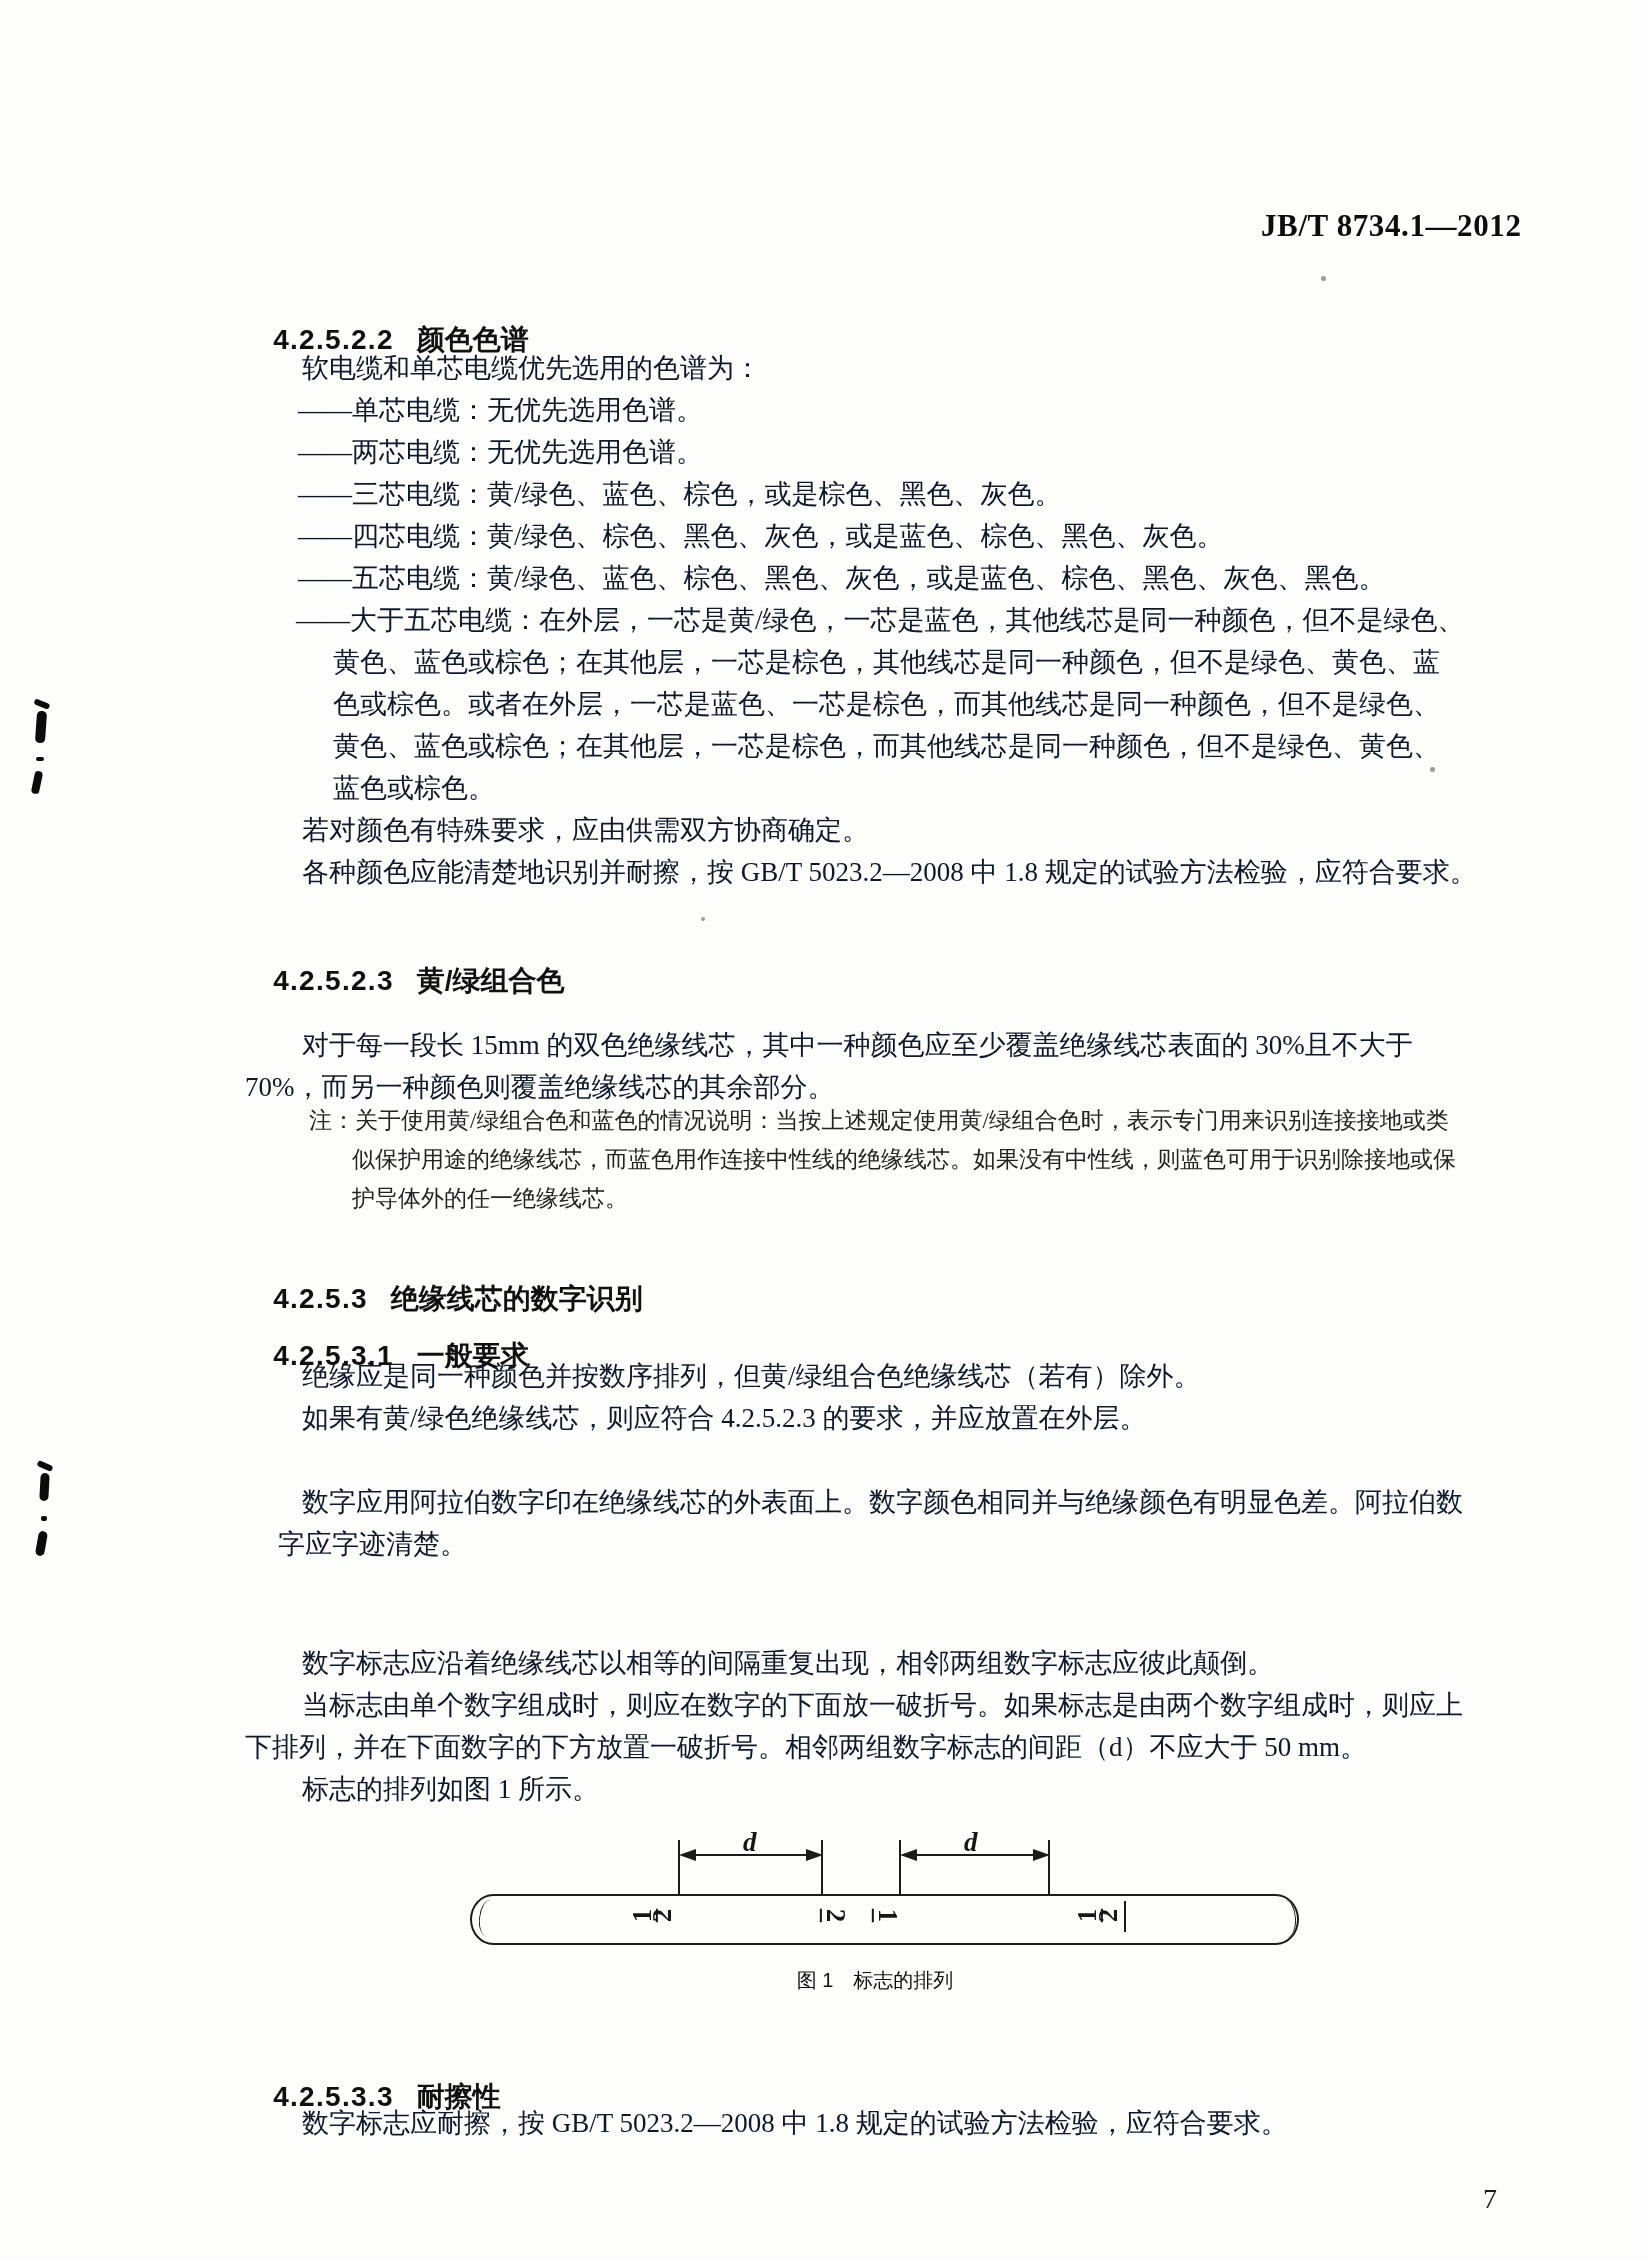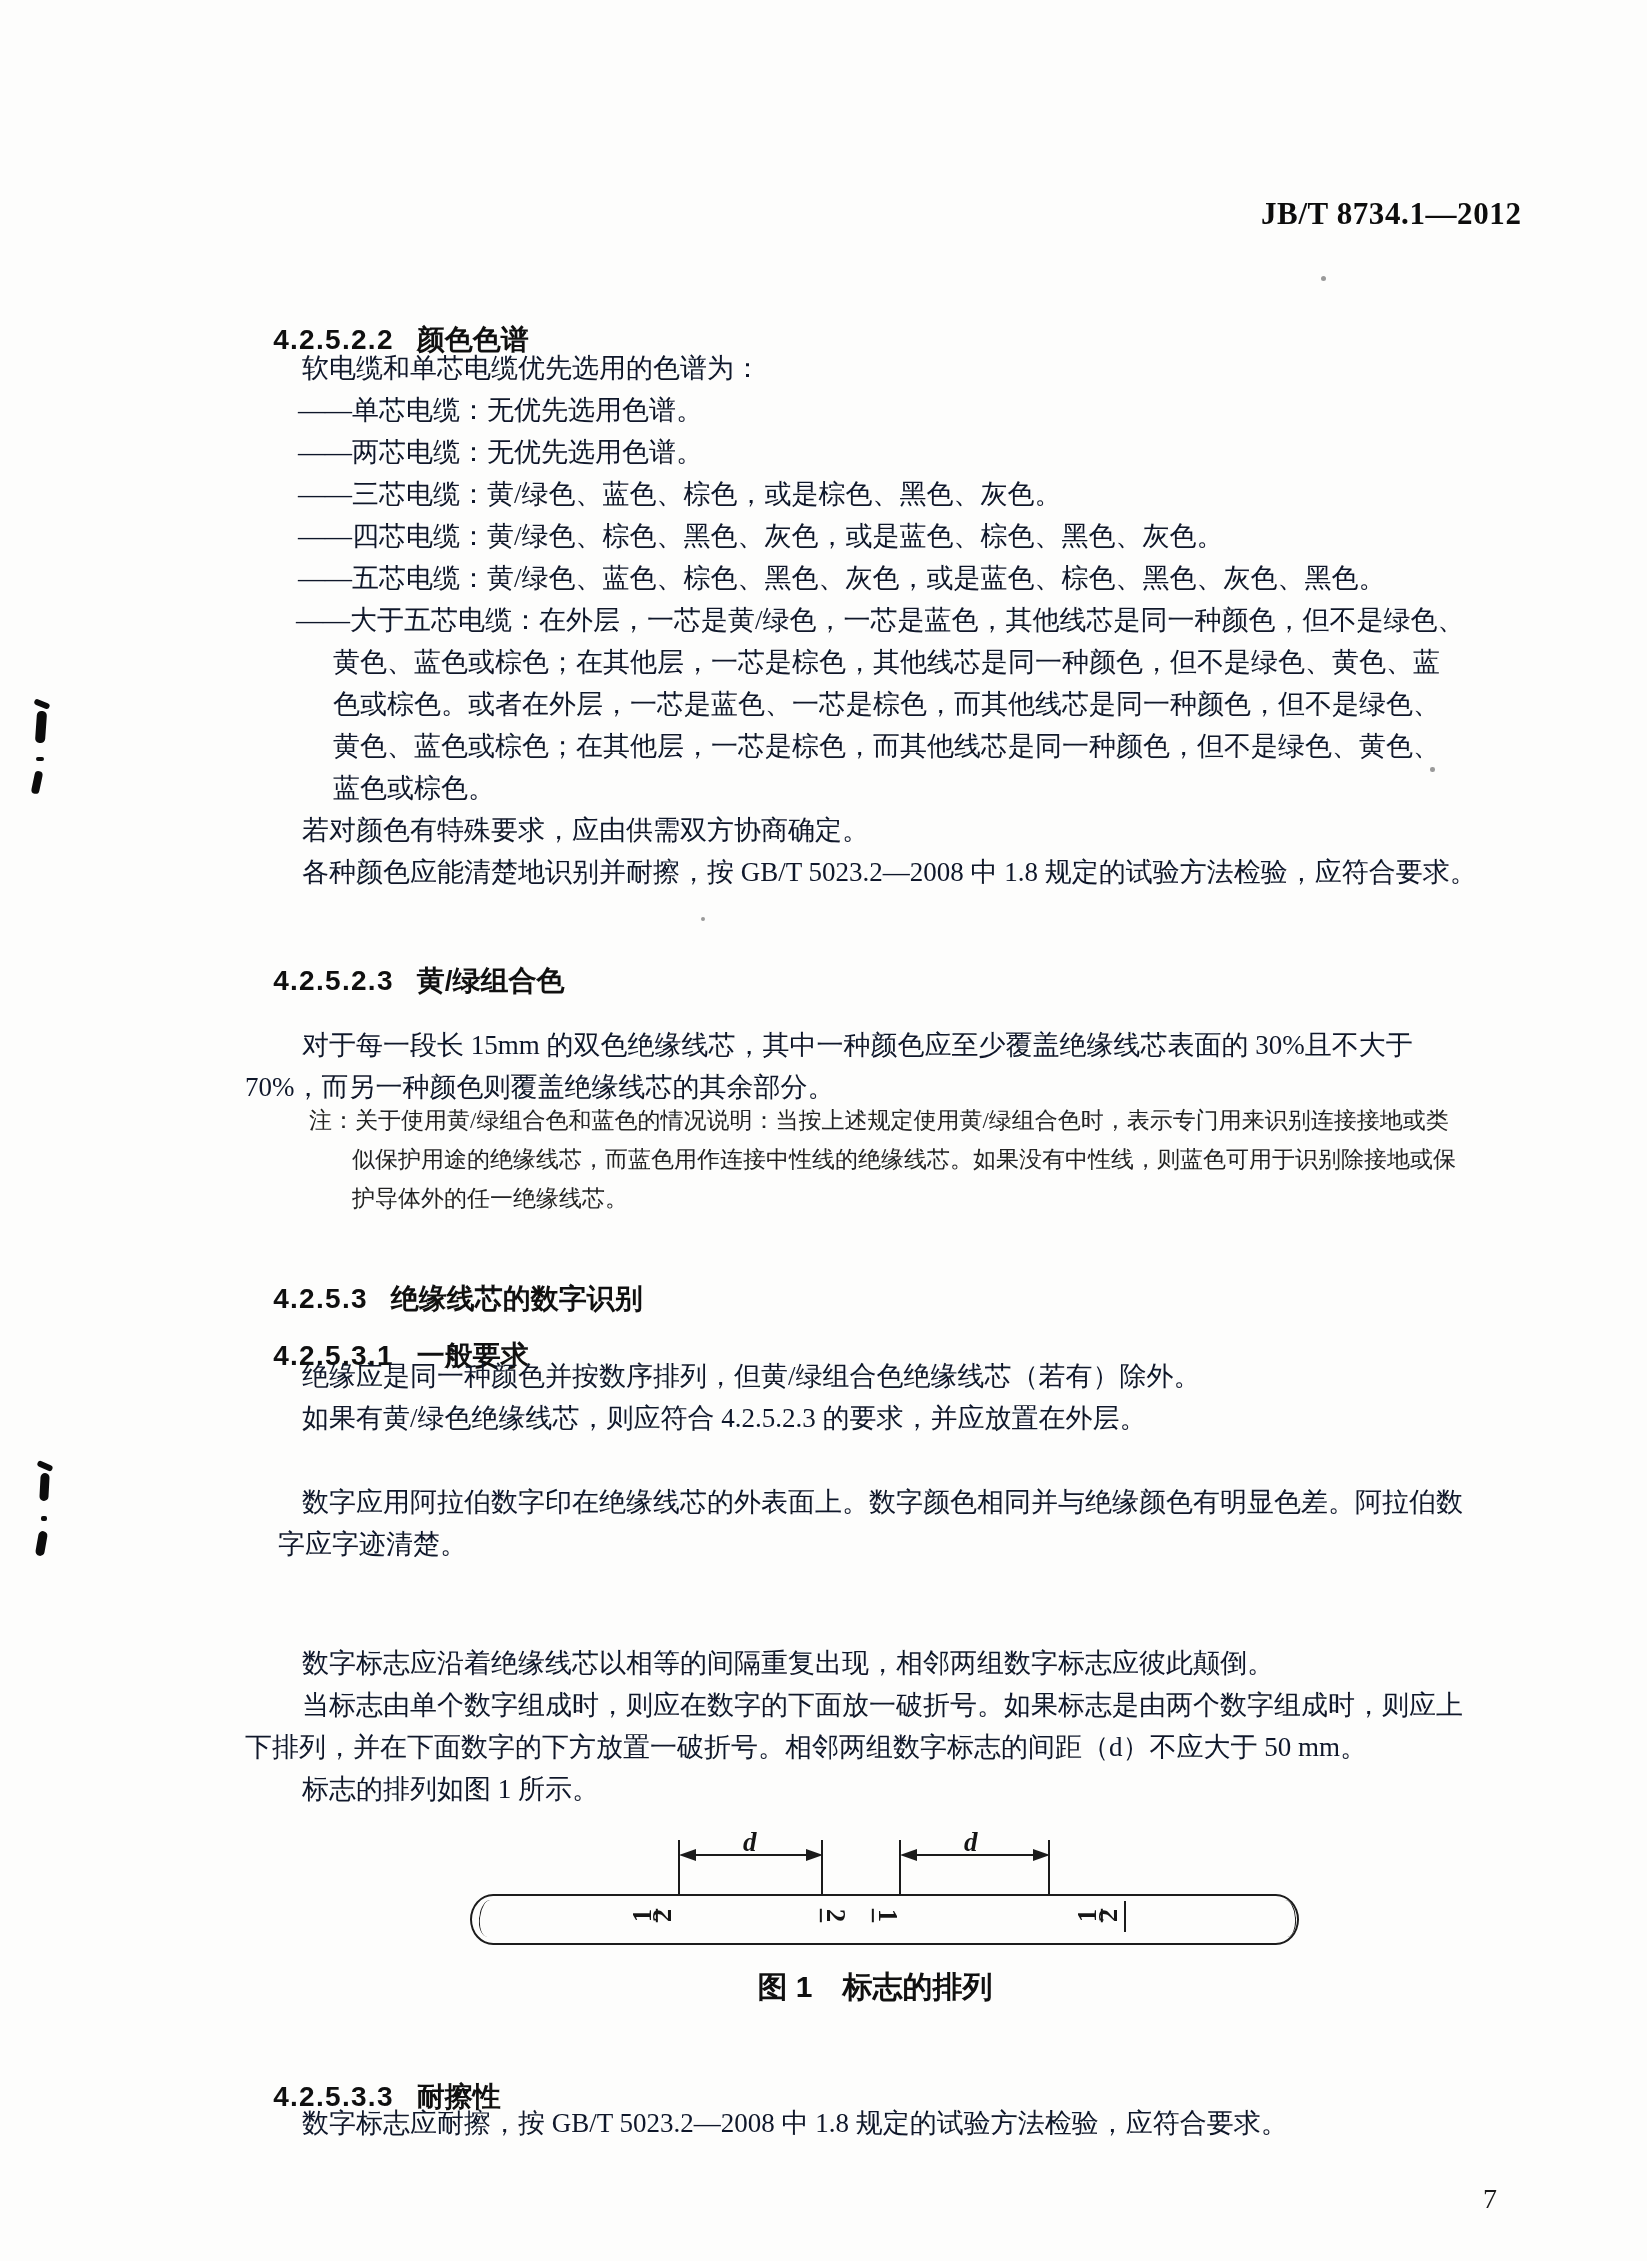--- a/index.html
+++ b/index.html
@@ -55,34 +55,34 @@
   }
   .mark {
     position:absolute; font-size:27px; font-weight:bold; color:#161616;
     font-family:"Liberation Serif","DejaVu Serif",serif; width:20.7px; text-align:center;
   }
   .rotccw { transform:rotate(-90deg); }
   .rotcw  { transform:rotate(90deg); }
   .ul { text-decoration:underline; text-decoration-thickness:1.9px; text-underline-offset:4.5px; }
   .caption {
     position:absolute; left:736px; top:1967px; width:278px; text-align:center;
-    font-family:"Liberation Sans","DejaVu Sans",sans-serif; font-weight:bold;
-    font-size:30px; color:#101010; white-space:pre;
+    font-family:"Liberation Sans","DejaVu Sans",sans-serif; font-weight:normal;
+    font-size:20px; color:#101010; white-space:pre;
   }
 
   
   .ink { position:absolute; background:#0c0c0c; }
   .speck { position:absolute; background:#9a9a9a; border-radius:50%; }
 </style>
 </head>
 <body>
 
 <div class="page">
 
-  <div class="doccode" style="left:1261px; top:196px;">JB/T 8734.1—2012</div>
+  <div class="doccode" style="left:1261px; top:208px;">JB/T 8734.1—2012</div>
 
   <div class="hd" style="left:242px; top:289px;">
     <span class="num">4.2.5.2.2</span><span>颜色色谱</span>
   </div>
 
   <div class="t" style="left:302px; top:352px;">软电缆和单芯电缆优先选用的色谱为：</div>
   <div class="t" style="left:298px; top:394px;">——单芯电缆：无优先选用色谱。</div>
   <div class="t" style="left:298px; top:436px;">——两芯电缆：无优先选用色谱。</div>
   <div class="t" style="left:298px; top:478px;">——三芯电缆：黄/绿色、蓝色、棕色，或是棕色、黑色、灰色。</div>
   <div class="t" style="left:298px; top:520px;">——四芯电缆：黄/绿色、棕色、黑色、灰色，或是蓝色、棕色、黑色、灰色。</div>

